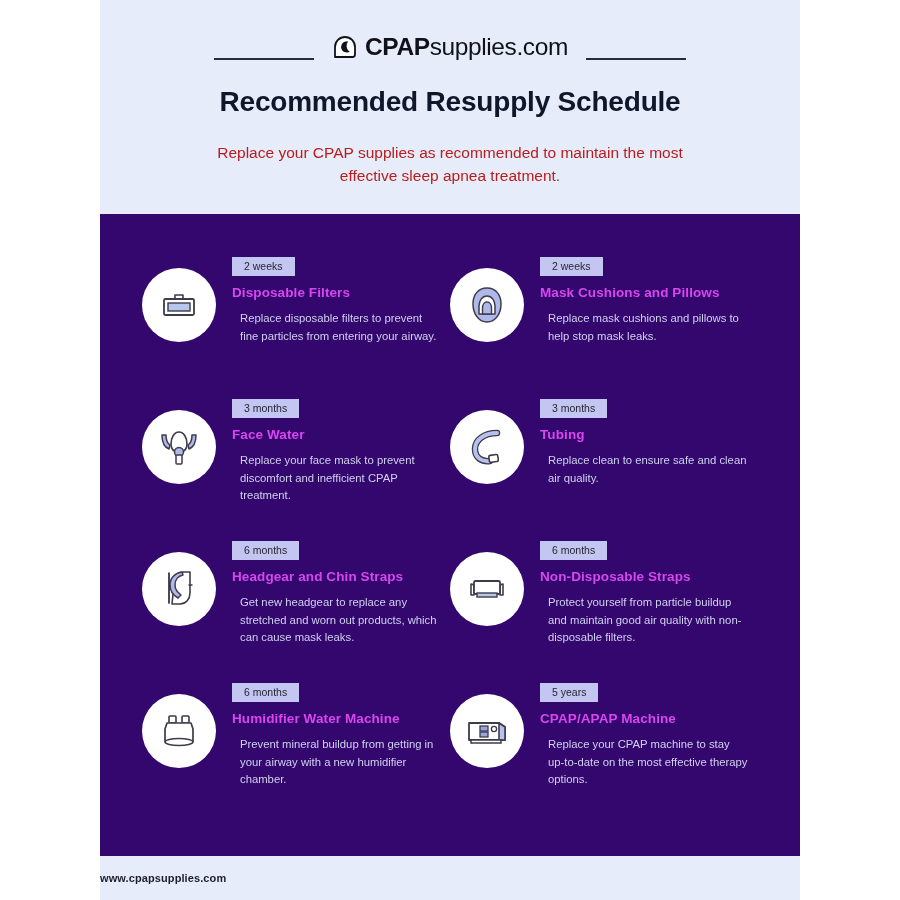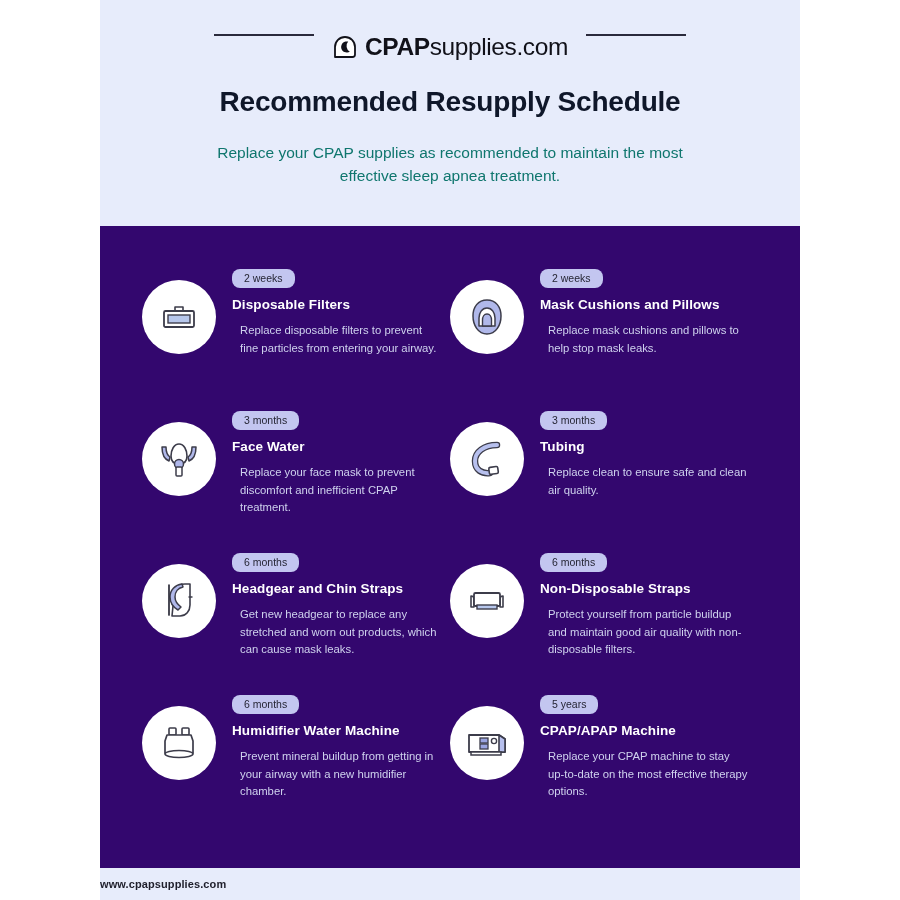--- a/index.html
+++ b/index.html
@@ -35,21 +35,21 @@
 
   
   .header {
     background: #e7ecfb;
     padding: 34px 0 26px 0;
     text-align: center;
   }
 
   .logo-row {
     display: flex;
-    align-items: flex-start;
+    align-items: flex-end;
     justify-content: center;
     gap: 0;
     margin-bottom: 26px;
   }
 
   .rule {
     height: 2px;
     background: #2a2a3c;
     flex: 0 0 100px;
   }
@@ -82,23 +82,23 @@
   .title {
     font-size: 28px;
     font-weight: 700;
     color: #0f172a;
     margin: 0 0 24px 0;
     letter-spacing: -0.2px;
   }
 
   .subtitle {
     font-size: 15.5px;
-    color: #0f766e;
+    color: #b91c1c;
     line-height: 1.48;
-    margin: 12px auto;
+    margin: 0 auto;
     width: 500px;
     font-weight: 400;
   }
 
   
   .panel {
     background: #33076e;
     flex: 1 1 auto;
     padding: 40px 42px 34px 42px;
     display: grid;
@@ -134,29 +134,29 @@
     padding-top: 2px;
   }
 
   .badge {
     display: inline-block;
     background: #c3c6f0;
     color: #252534;
     font-size: 10.5px;
     font-weight: 400;
     padding: 4px 12px 5px 12px;
-    border-radius: 8px;
+    border-radius: 0;
     line-height: 1;
     margin-bottom: 9px;
   }
 
   .item-title {
     font-size: 13.5px;
     font-weight: 700;
-    color: #ffffff;
+    color: #d946ef;
     margin: 0 0 5px 0;
     line-height: 1.25;
     letter-spacing: 0.1px;
   }
 
   .item-desc {
     font-size: 11.3px;
     color: #cfd2ee;
     line-height: 1.55;
     margin: 8px;

